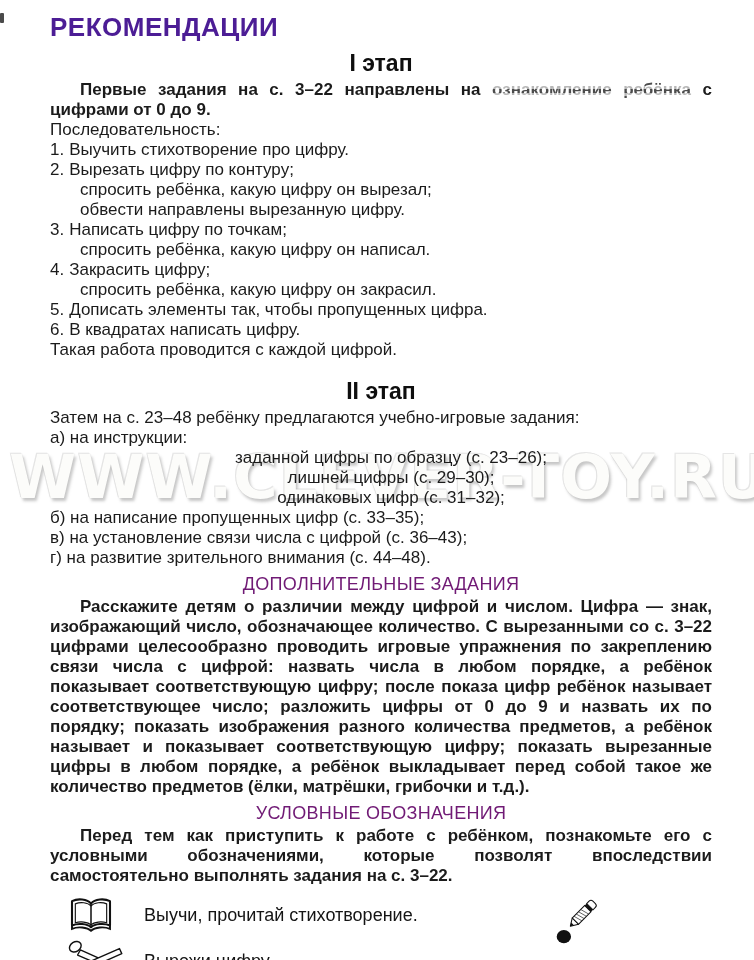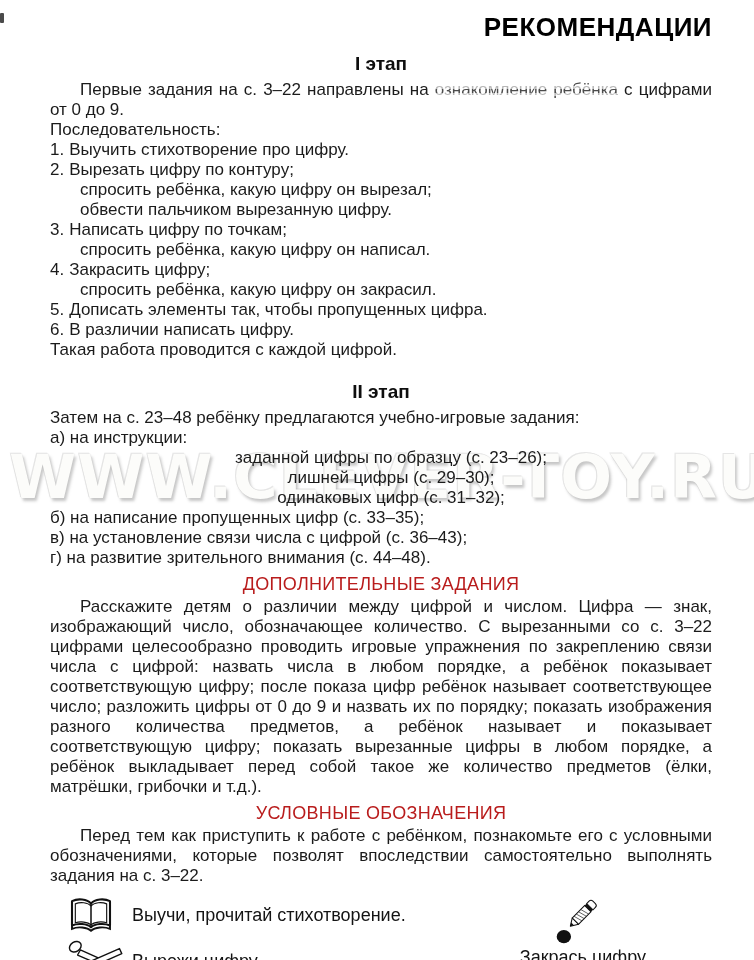--- a/index.html
+++ b/index.html
@@ -12,42 +12,42 @@
   .watermark{
     position:absolute;top:441px;left:9px;width:100%;text-align:center;z-index:0;
     font-family:"DejaVu Sans",sans-serif;font-weight:bold;font-size:61px;letter-spacing:1px;
     color:#fcfcfa;white-space:nowrap;
     text-shadow:2px 3px 3px rgba(185,185,185,.8),0 0 1px rgba(205,205,205,.9),-1px -1px 0 rgba(230,230,230,.9);
   }
   .content{
     position:relative;z-index:1;padding:12px 42px 0 50px;
     font-size:17px;line-height:20px;color:#1b1b1b;
   }
-  .title{font-size:26px;line-height:30px;font-weight:bold;text-align:right;margin:0 0 10px 0;color:#000000;letter-spacing:.5px;}
-  .stage-heading{font-size:19px;line-height:23px;font-weight:bold;text-align:center;margin:2px 0 5px 0;color:#0e0e0e;}
+  .title{font-size:26px;line-height:30px;font-weight:bold;text-align:left;margin:0 0 10px 0;color:#4c1d95;letter-spacing:.5px;}
+  .stage-heading{font-size:23px;line-height:23px;font-weight:bold;text-align:center;margin:2px 0 5px 0;color:#0e0e0e;}
   .stage-heading.second{margin-top:20px;}
-  .section-heading{font-size:18px;line-height:22px;font-weight:normal;text-align:center;margin:5px 0 2px 0;color:#b91c1c;letter-spacing:.3px;}
-  p{margin:0;}
+  .section-heading{font-size:18px;line-height:22px;font-weight:normal;text-align:center;margin:5px 0 2px 0;color:#701a75;letter-spacing:.3px;}
+  p{margin:0;font-weight:bold;}
   .justify{text-align:justify;}
   .indent{text-indent:30px;}
   .line{white-space:normal;}
   .li-num{margin-right:5px;}
   .li-cont{margin-left:30px;}
   .sub{margin-left:20px;text-align:center;}
   .smudged{position:relative;color:#4c4c4c;filter:blur(.4px);}
   .smudged::after{
     content:"";position:absolute;left:-2px;right:-2px;top:-1px;bottom:-1px;pointer-events:none;
     background:repeating-linear-gradient(180deg,rgba(255,255,255,.6) 0 3px,rgba(255,255,255,0) 3px 7px);
   }
   
   .legend{display:flex;margin-top:10px;}
   .legend-col{display:flex;flex-direction:column;}
   .legend-col.left{width:395px;padding-left:16px;box-sizing:border-box;}
   .legend-col.right{flex:1;}
-  .legend-row{display:flex;align-items:center;margin-bottom:4px;}
+  .legend-row{display:flex;align-items:center;margin-bottom:4px;gap:12px;}
   .legend-col.right .legend-row{margin-bottom:1px;flex-direction:column;}
   .icon-box{width:64px;flex:0 0 64px;display:flex;align-items:center;}
   .legend-col.right .icon-box{width:48px;flex:0 0 48px;}
   .legend-label{font-size:18px;color:#141414;margin-left:2px;}
   .legend-col.right .legend-label{margin-left:12px;}
   svg{display:block;}
 </style>
 </head>
 <body>
 
@@ -62,31 +62,31 @@
     <div class="stage-heading">I этап</div>
 
     <p class="justify indent"><span>Первые задания на с. 3–22 направлены на </span><span class="smudged">ознакомление ребёнка</span><span> с цифрами от 0 до 9.</span></p>
 
     <div class="line">Последовательность:</div>
 
     <div class="line"><span class="li-num">1.</span><span>Выучить стихотворение про цифру.</span></div>
 
     <div class="line"><span class="li-num">2.</span><span>Вырезать цифру по контуру;</span></div>
     <div class="line li-cont">спросить ребёнка, какую цифру он вырезал;</div>
-    <div class="line li-cont">обвести пальчиком вырезанную цифру.</div>
+    <div class="line li-cont">обвести направлены вырезанную цифру.</div>
 
     <div class="line"><span class="li-num">3.</span><span>Написать цифру по точкам;</span></div>
     <div class="line li-cont">спросить ребёнка, какую цифру он написал.</div>
 
     <div class="line"><span class="li-num">4.</span><span>Закрасить цифру;</span></div>
     <div class="line li-cont">спросить ребёнка, какую цифру он закрасил.</div>
 
     <div class="line"><span class="li-num">5.</span><span>Дописать элементы так, чтобы пропущенных цифра.</span></div>
 
-    <div class="line"><span class="li-num">6.</span><span>В различии написать цифру.</span></div>
+    <div class="line"><span class="li-num">6.</span><span>В квадратах написать цифру.</span></div>
 
     <div class="line">Такая работа проводится с каждой цифрой.</div>
 
     <div class="stage-heading second">II этап</div>
 
     <div class="line">Затем на с. 23–48 ребёнку предлагаются учебно-игровые задания:</div>
     <div class="line">а) на инструкции:</div>
     <div class="line sub">заданной цифры по образцу (с. 23–26);</div>
     <div class="line sub">лишней цифры (с. 29–30);</div>
     <div class="line sub">одинаковых цифр (с. 31–32);</div>

